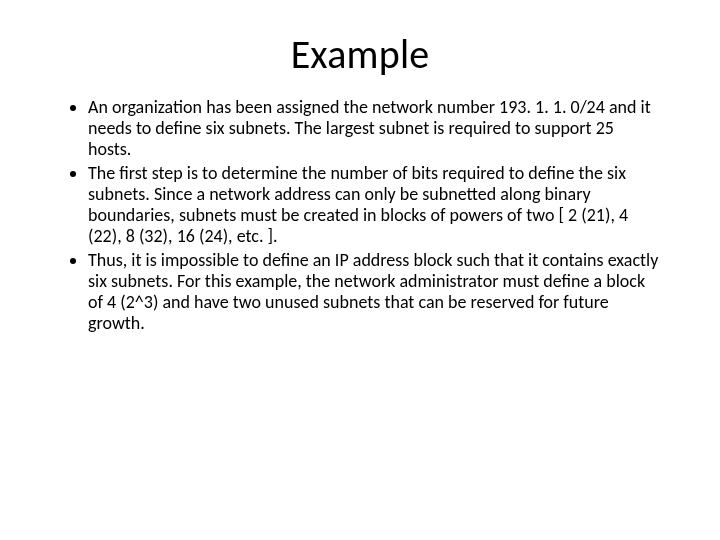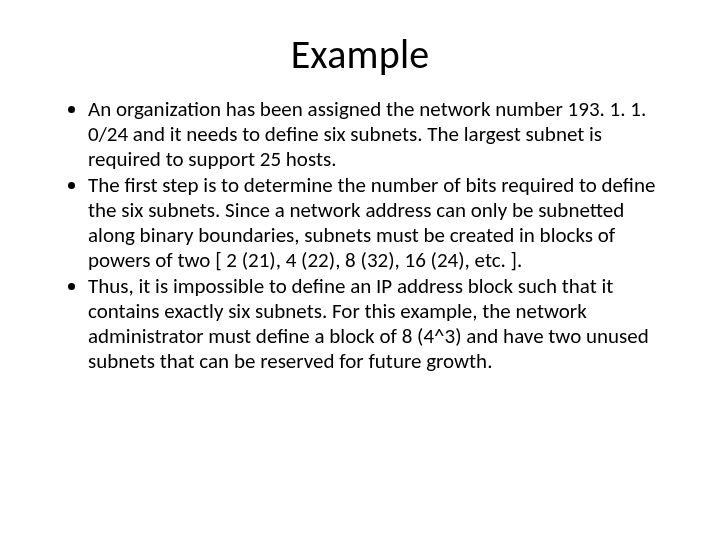--- a/index.html
+++ b/index.html
@@ -18,21 +18,21 @@
     padding: 30px 60px 36px 60px;
   }
   .title {
     text-align: center;
     font-size: 40px;
     font-weight: 400;
     margin: 0 0 18px 0;
     letter-spacing: 0.2px;
   }
   .content {
-    font-size: 21px;
+    font-size: 18px;
     line-height: 1.18;
   }
   ul {
     margin: 0;
     padding-left: 28px;
     list-style: disc;
   }
   li {
     margin-bottom: 2px;
     text-align: left;
@@ -40,16 +40,16 @@
 </style>
 </head>
 <body>
 
 <div class="slide">
   <h1 class="title">Example</h1>
   <div class="content">
     <ul>
       <li>An organization has been assigned the network number 193. 1. 1. 0/24 and it needs to define six subnets. The largest subnet is required to support 25 hosts.</li>
       <li>The first step is to determine the number of bits required to define the six subnets. Since a network address can only be subnetted along binary boundaries, subnets must be created in blocks of powers of two [ 2 (21), 4 (22), 8 (32), 16 (24), etc. ].</li>
-      <li>Thus, it is impossible to define an IP address block such that it contains exactly six subnets. For this example, the network administrator must define a block of 8 (4^3) and have two unused subnets that can be reserved for future growth.</li>
+      <li>Thus, it is impossible to define an IP address block such that it contains exactly six subnets. For this example, the network administrator must define a block of 4 (2^3) and have two unused subnets that can be reserved for future growth.</li>
     </ul>
   </div>
 </div>
 
 </body></html>

